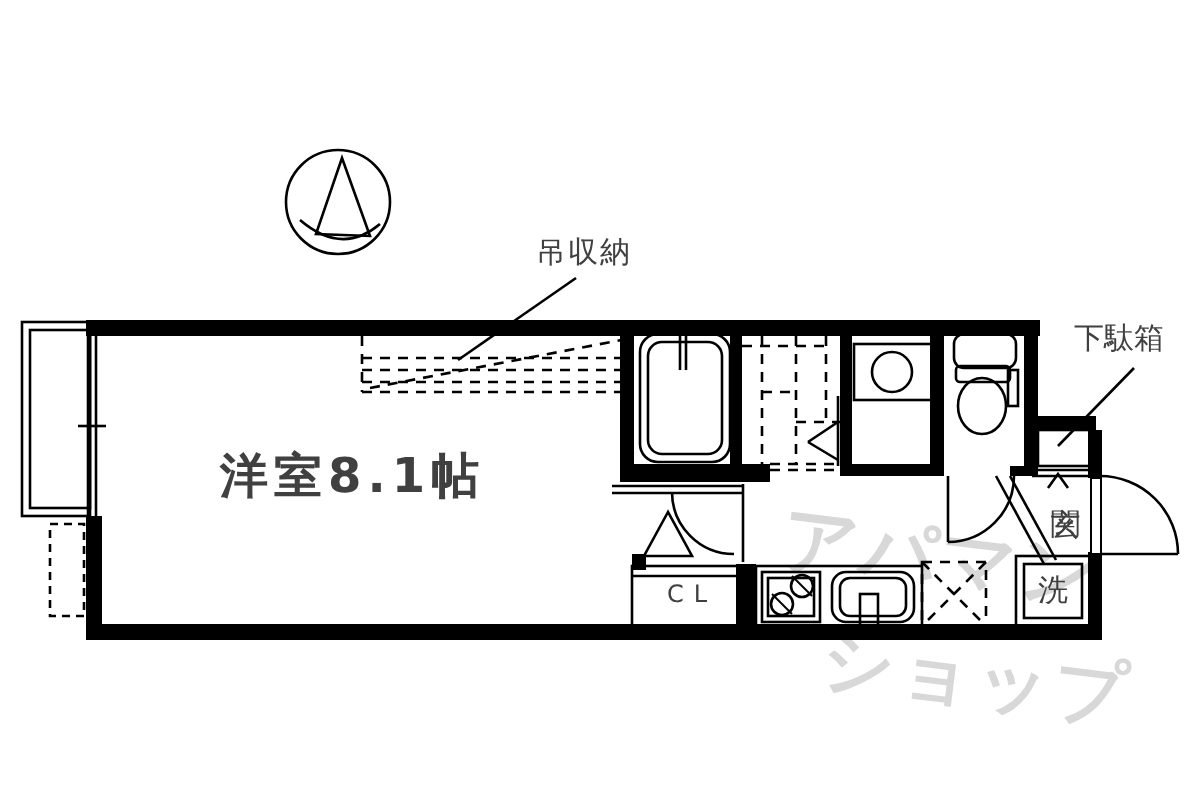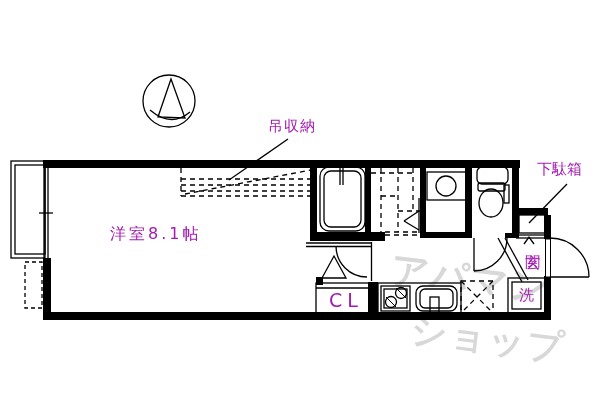--- a/index.html
+++ b/index.html
@@ -1,24 +1,24 @@
 <!DOCTYPE html>
 <html><head>
 <meta charset="utf-8">
 <style>
   html,body{margin:0;padding:0;background:#fff;}
   .stage{position:relative;width:600px;height:400px;background:#ffffff;overflow:hidden;
          font-family:"DejaVu Sans","Liberation Sans",sans-serif;}
   .stage svg{position:absolute;left:0;top:0;}
-  .lbl{position:absolute;color:#a21caf;line-height:1.05;white-space:nowrap;}
-  .room-lbl{left:110px;top:226px;font-size:16px;letter-spacing:3px;}
+  .lbl{position:absolute;color:#404040;line-height:1.05;white-space:nowrap;}
+  .room-lbl{left:110px;top:226px;font-size:24px;letter-spacing:3px;font-weight:bold;}
   .hang-lbl{left:268px;top:119px;font-size:15px;letter-spacing:1px;}
   .shoe-lbl{left:537px;top:162px;font-size:15px;text-align:right;}
   .genkan-lbl{left:524px;top:242px;font-size:15px;writing-mode:vertical-rl;letter-spacing:1px;}
-  .cl-lbl{left:316px;top:291px;width:55px;text-align:center;font-size:19px;letter-spacing:5px;text-indent:5px;}
+  .cl-lbl{left:316px;top:291px;width:55px;text-align:center;font-size:12px;letter-spacing:5px;text-indent:5px;}
   .wash-lbl{left:508px;top:288px;width:37px;text-align:center;font-size:15px;}
   .wm{position:absolute;font-weight:bold;z-index:0;transform:rotate(7deg);transform-origin:left top;}
   .wm1{left:394px;top:244px;font-size:38px;letter-spacing:1px;}
   .wm2{left:414px;top:306px;font-size:36px;letter-spacing:2px;}
   .fg{z-index:2;}
 </style>
 </head>
 <body>
 
 <div class="stage">

